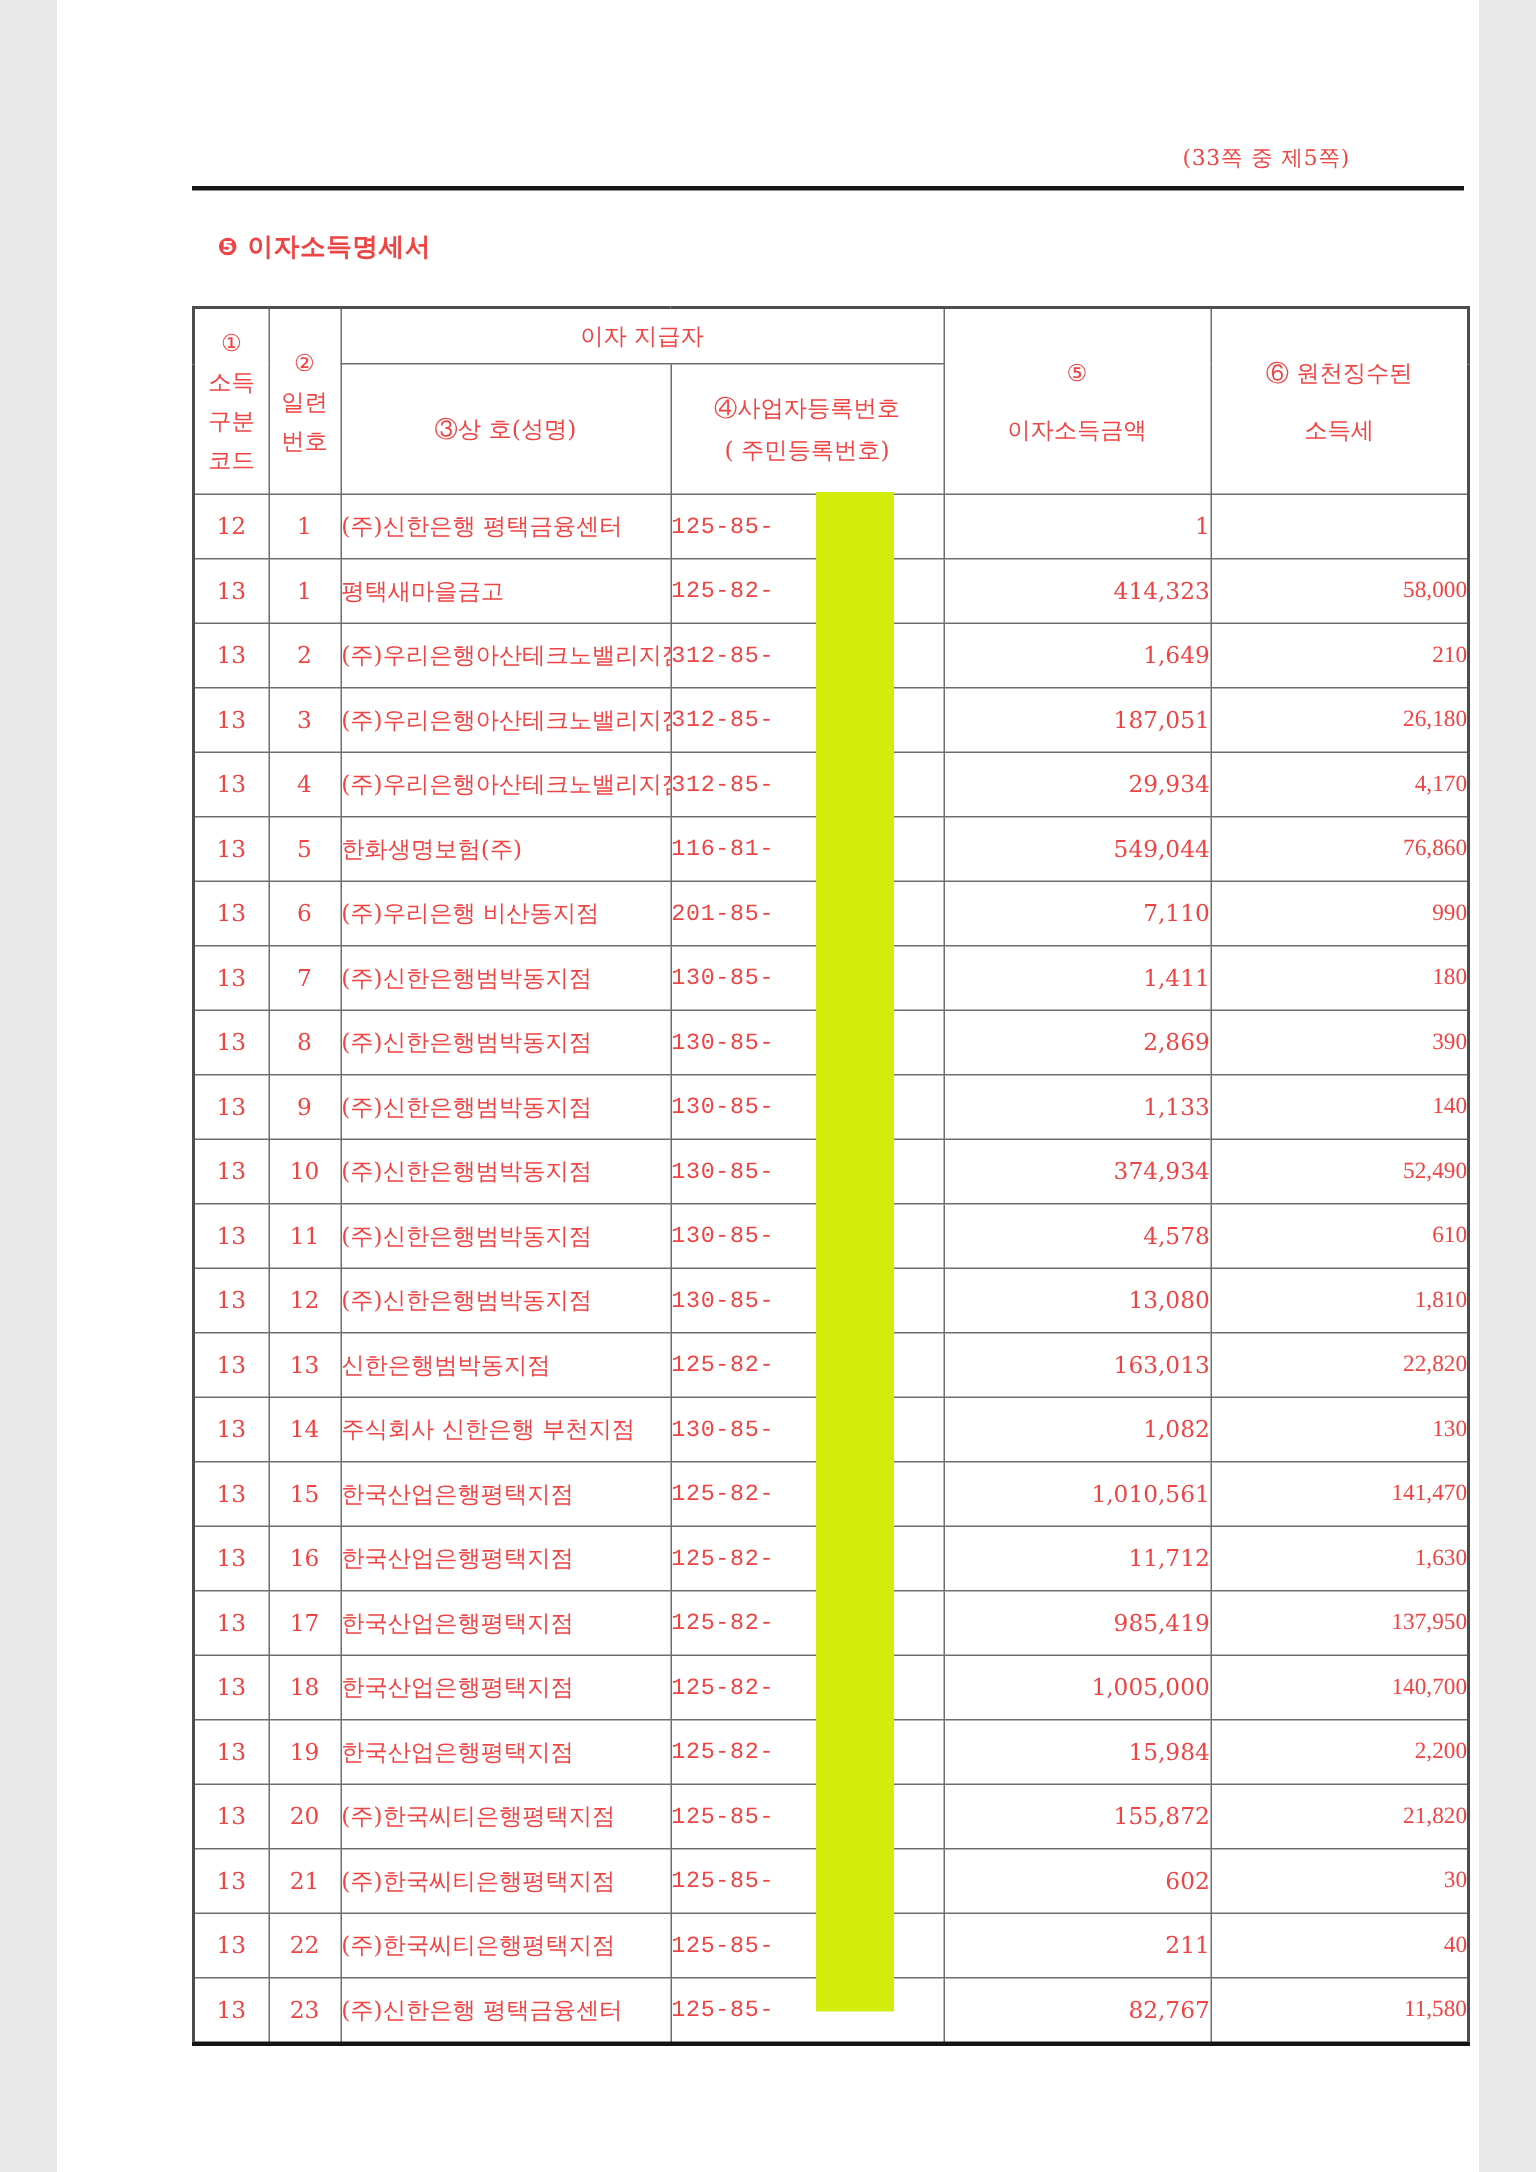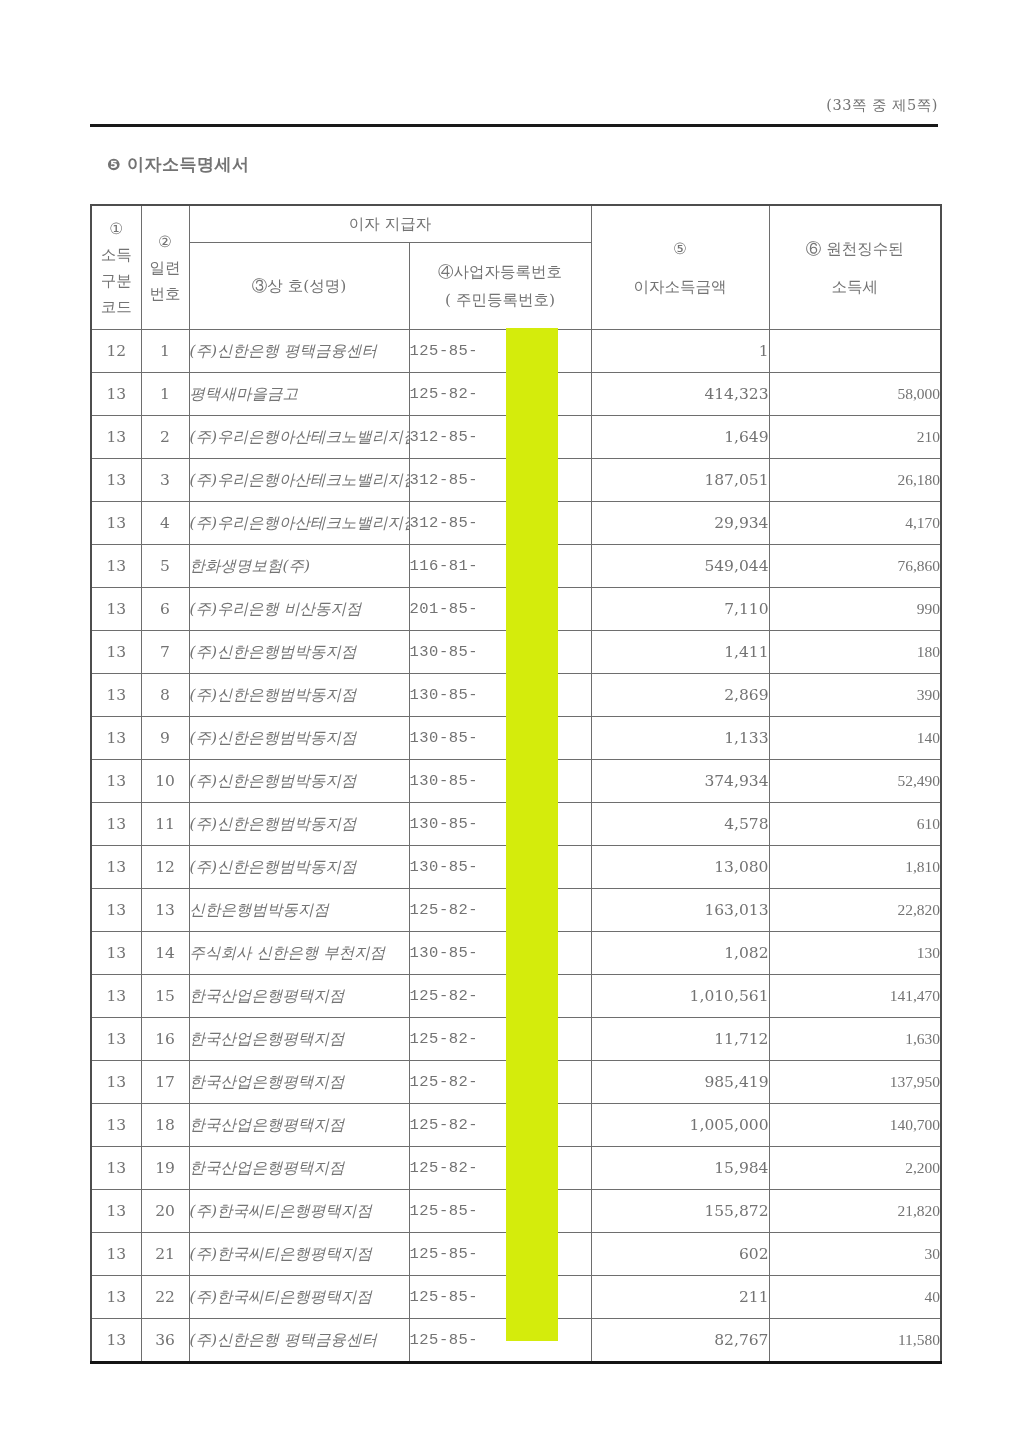--- a/index.html
+++ b/index.html
@@ -1,22 +1,22 @@
 <!DOCTYPE html>
 <html><head>
 <meta charset="utf-8">
 <style>
   html,body { margin:0; padding:0; background:#e8e8e8; }
   .page {
     position:relative;
-    width:1024px; height:1448px;
+    width:948px; height:1448px;
     margin:0 auto;
     background:#ffffff;
     font-family:"DejaVu Serif","Liberation Serif",serif;
-    color:#737373;
+    color:#ef4444;
     overflow:hidden;
   }
   .page-marker {
     position:absolute; top:96px; right:86px;
     font-size:14.5px; letter-spacing:0.5px;
   }
   .top-rule {
     position:absolute; left:90px; top:124px;
     width:848px; height:3px; background:#181818;
   }
@@ -49,21 +49,21 @@
     display:flex; flex-direction:column;
     align-items:center; justify-content:center;
     height:100%;
   }
   .hstack span { display:block; line-height:26px; }
   .hstack.gap span { line-height:22px; }
   .hstack.gap { gap:16px; }
   th.h-span2 { vertical-align:middle; }
   tbody td { height:42px; }
   td.c-code, td.c-serial { text-align:center; }
-  td.c-name { text-align:left; padding-left:9px;font-style:italic; }
+  td.c-name { text-align:left; padding-left:9px; }
   td.c-reg  { text-align:left; padding-left:34px; letter-spacing:0.5px;font-family:Liberation Mono, monospace; }
   td.c-amount { text-align:right; padding-right:12px; }
   td.c-tax    { text-align:right; padding-right:9px;font-family:Liberation Serif, serif; }
 
   .redaction-bar {
     position:absolute;
     left:506px; top:328px;
     width:52px; height:1013px;
     z-index:3;
   }
@@ -311,21 +311,21 @@
           <tr>
     <td class="c-code">13</td>
     <td class="c-serial">22</td>
     <td class="c-name">(주)한국씨티은행평택지점</td>
     <td class="c-reg">125-85-</td>
     <td class="c-amount">211</td>
     <td class="c-tax">40</td>
   </tr>
           <tr>
     <td class="c-code">13</td>
-    <td class="c-serial">36</td>
+    <td class="c-serial">23</td>
     <td class="c-name">(주)신한은행 평택금융센터</td>
     <td class="c-reg">125-85-</td>
     <td class="c-amount">82,767</td>
     <td class="c-tax">11,580</td>
   </tr>
         </tbody>
     </table>
   </div>
 
   <div class="redaction-bar" style="background: rgb(212, 236, 12);"></div>

